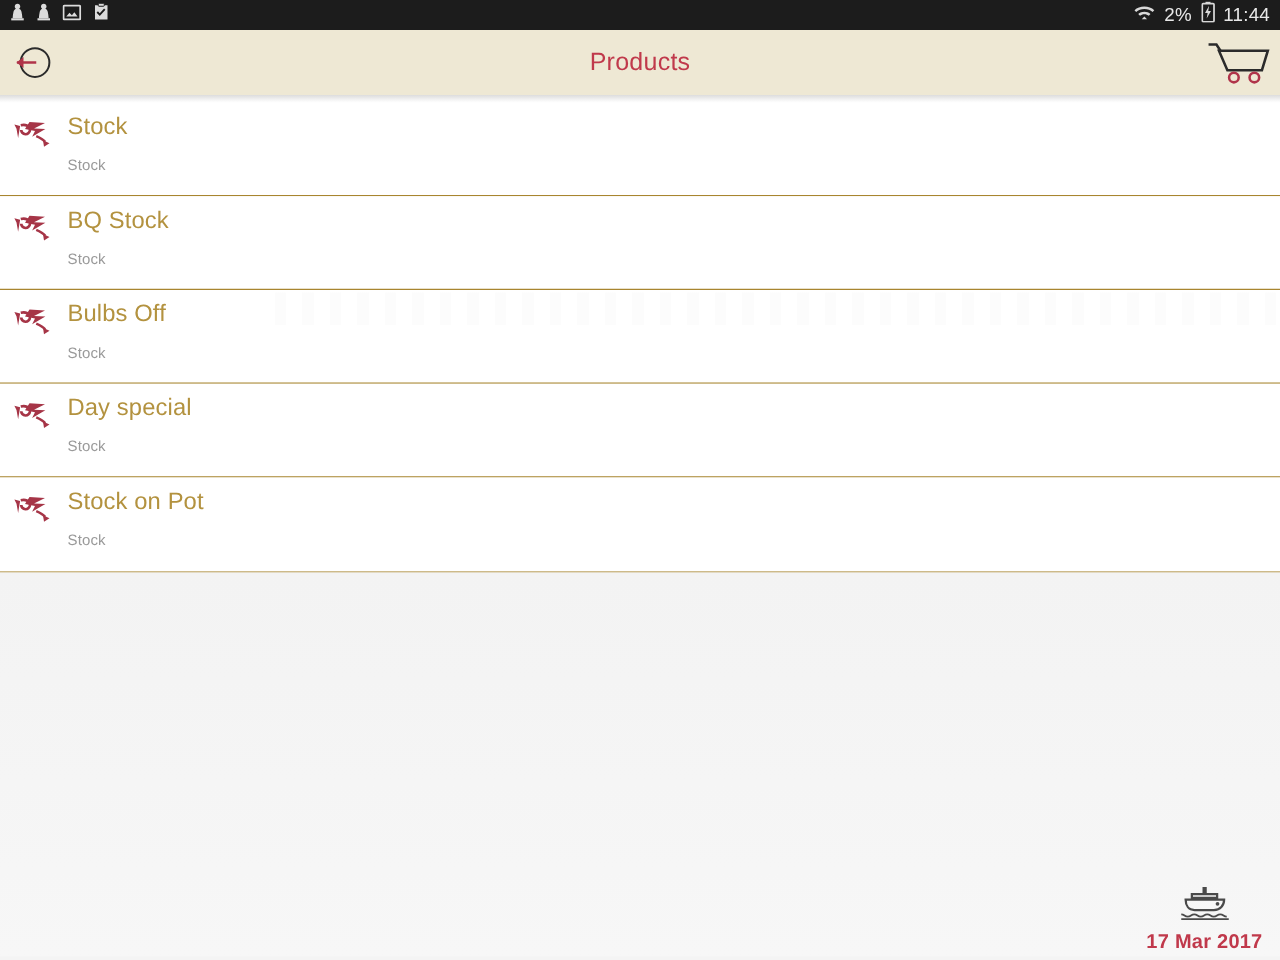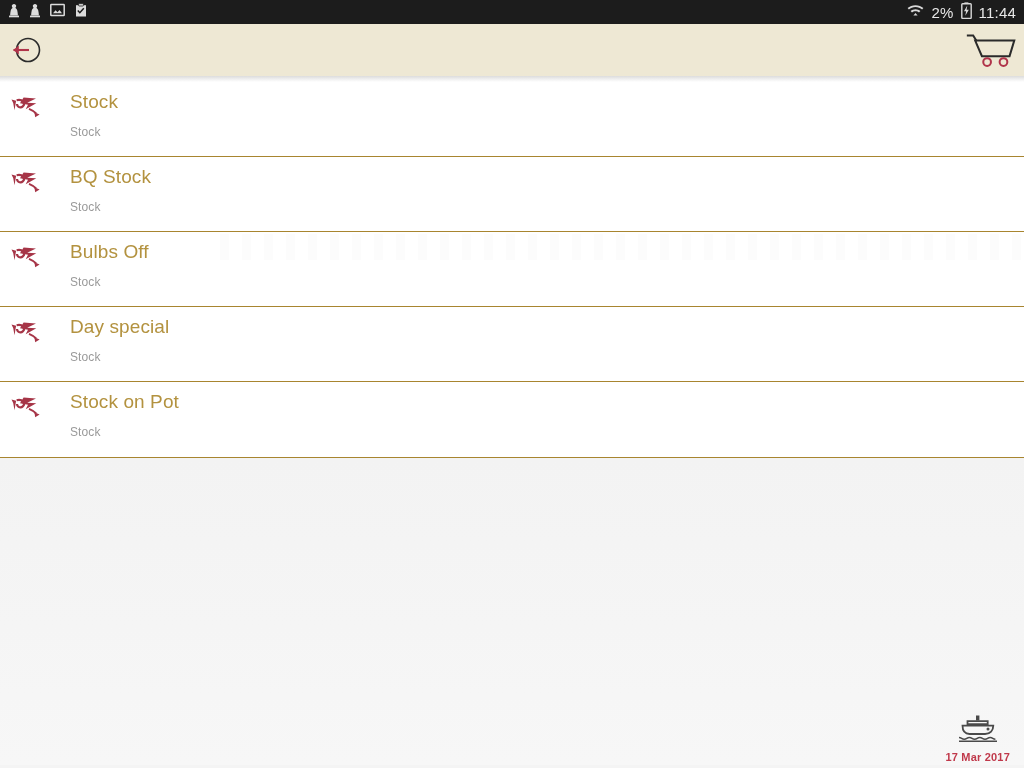--- a/index.html
+++ b/index.html
@@ -60,21 +60,20 @@
     background:#ffffff;
     border-bottom:1px solid #a8852f;
   }
   .list-item {
     position:relative;
     height:75px; width:100%;
     border-bottom:1px solid #a8852f;
     display:flex; align-items:flex-start;
     cursor:pointer;
     background:#ffffff;
-    gap:16px;
   }
   .list-item:last-child { border-bottom:none; }
   .item-icon {
     width:54px; min-width:54px;
     padding-top:14px;
     display:flex; justify-content:center;
   }
   .item-body { padding-top:9px; }
   .item-title {
     color:#b3923f; font-size:19px; font-weight:400;
@@ -100,21 +99,21 @@
     height:307px; width:100%;
     background:linear-gradient(to bottom,#f3f3f3 0%, #f5f5f5 55%, #f7f7f7 100%);
   }
 
   
   .footer-stamp {
     position:absolute; right:14px; bottom:2px;
     display:flex; flex-direction:column; align-items:center;
   }
   .footer-date {
-    color:#c0394b; font-size:11px; font-weight:700;
+    color:#c0394b; font-size:16px; font-weight:700;
     letter-spacing:0.2px; margin-top:6px;
   }
 </style>
 </head>
 <body>
 
 <div class="statusbar">
   <div class="sb-left">
     <span class="sb-icon">
       <svg width="12" height="15" viewBox="0 0 12 15">
@@ -163,20 +162,21 @@
 </div>
 
 <div class="appbar">
   <div class="back-btn">
     <svg width="34" height="30" viewBox="0 0 34 30">
       <circle cx="19" cy="15" r="11.5" fill="none" stroke="#2b2b2b" stroke-width="1.6"></circle>
       <path d="M20 15H4.5" stroke="#b0344a" stroke-width="2.1" fill="none"></path>
       <path d="M9.8 10.6L4.2 15l5.6 4.4z" fill="#b0344a"></path>
     </svg>
   </div>
+  <div class="appbar-title">Products</div>
   <div class="cart-btn">
     <svg width="54" height="38" viewBox="0 0 54 38">
       <path d="M4 4h5.5l3.2 5" fill="none" stroke="#2b2b2b" stroke-width="2.1" stroke-linecap="square"></path>
       <path d="M11.6 9.2h40.6l-4.9 16.2H18.6z" fill="none" stroke="#2b2b2b" stroke-width="2.1" stroke-linejoin="miter"></path>
       <circle cx="24" cy="31.5" r="4" fill="none" stroke="#b0344a" stroke-width="2.1"></circle>
       <circle cx="41" cy="31.5" r="4" fill="none" stroke="#b0344a" stroke-width="2.1"></circle>
     </svg>
   </div>
 </div>
 <div class="appbar-shadow"></div>

